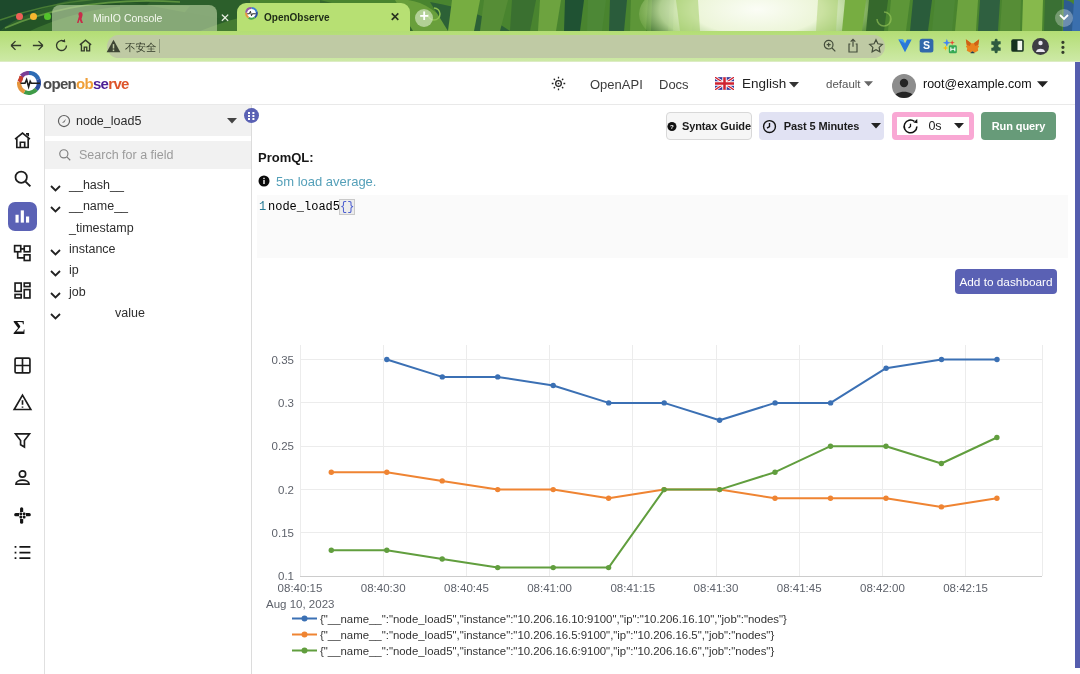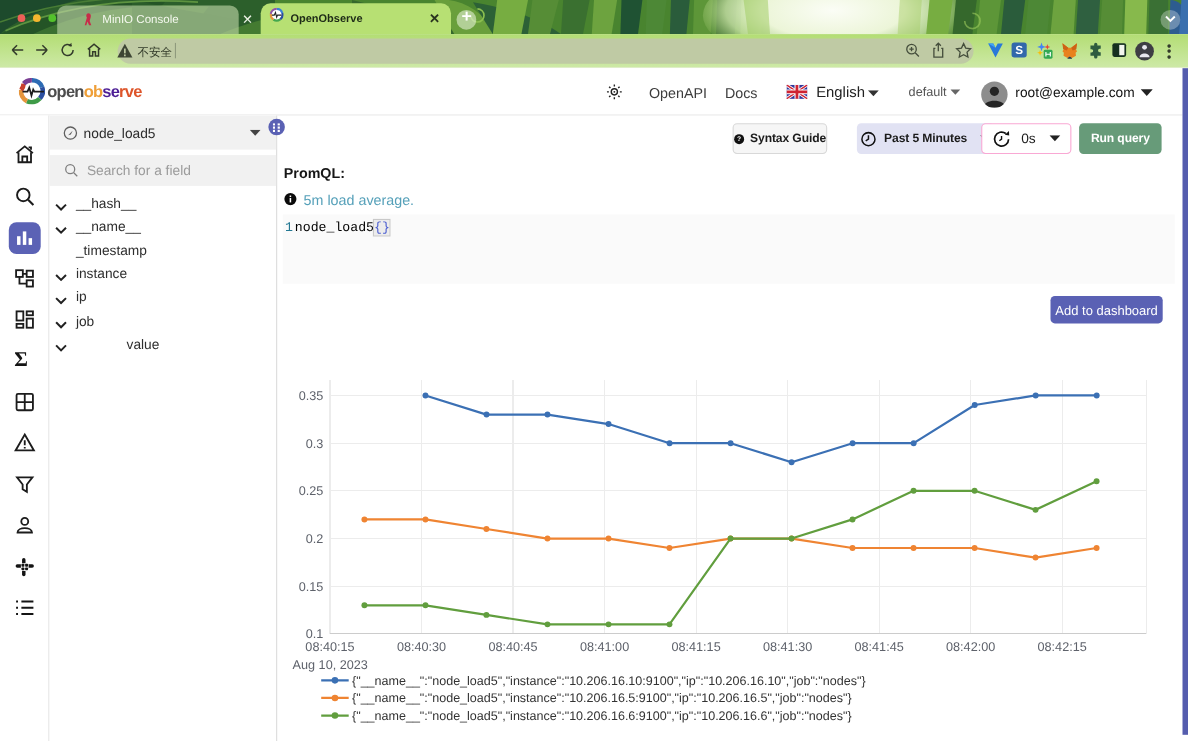--- a/index.html
+++ b/index.html
@@ -375,30 +375,30 @@
         <span style="margin-left:8px;">value</span>
       </div>
   </div>
   <div id="maincontent">
     <div class="btn" style="left:666px;width:86px;background:#f6f6f6;border:1px solid #d8d8d8;">
       <svg width="13" height="13" viewBox="0 0 24 24" style="margin-right:5px;">
         <circle cx="12" cy="12" r="11" fill="#111"></circle>
         <text x="12" y="17" text-anchor="middle" font-size="15" font-weight="bold" fill="#fff" font-family="Liberation Sans">?</text>
       </svg>Syntax Guide
     </div>
-    <div class="btn" style="left:759px;width:125px;background:#e1e2f3;margin-left:20px;">
+    <div class="btn" style="left:759px;width:125px;background:#e1e2f3;">
       <svg width="15" height="15" viewBox="0 0 24 24" style="margin-right:7px;">
         <circle cx="12" cy="12" r="9.5" fill="none" stroke="#111" stroke-width="2.2"></circle>
         <path d="M12 6.5 V12 L8 14.5" fill="none" stroke="#111" stroke-width="2.2"></path>
       </svg>Past 5 Minutes
       <svg width="10" height="6" viewBox="0 0 10 6" style="margin-left:12px;">
           <path d="M0 0 L5 5.5 L10 0 Z" fill="#222"></path>
         </svg>
     </div>
-    <div class="btn" style="left:892px;width:82px;background:#fff;border:1px solid #f9a8d4;justify-content:center;">
+    <div class="btn" style="left:892px;width:82px;background:#fff;border:5px solid #f9a8d4;justify-content:center;">
       <svg width="17" height="17" viewBox="0 0 24 24" style="margin-right:9px;">
         <path d="M21 12 A9 9 0 1 1 17.5 4.8" fill="none" stroke="#111" stroke-width="2.2"></path>
         <path d="M21.5 1.5 L21.8 7.3 L16.2 6.3" fill="#111"></path>
         <path d="M12 8 V12 L9.2 14" fill="none" stroke="#111" stroke-width="1.8"></path>
       </svg>
         <span style="font-weight:normal;font-size:12.5px;">0s</span>
       <svg width="10" height="6" viewBox="0 0 10 6" style="margin-left:12px;">
           <path d="M0 0 L5 5.5 L10 0 Z" fill="#222"></path>
         </svg>
     </div>

